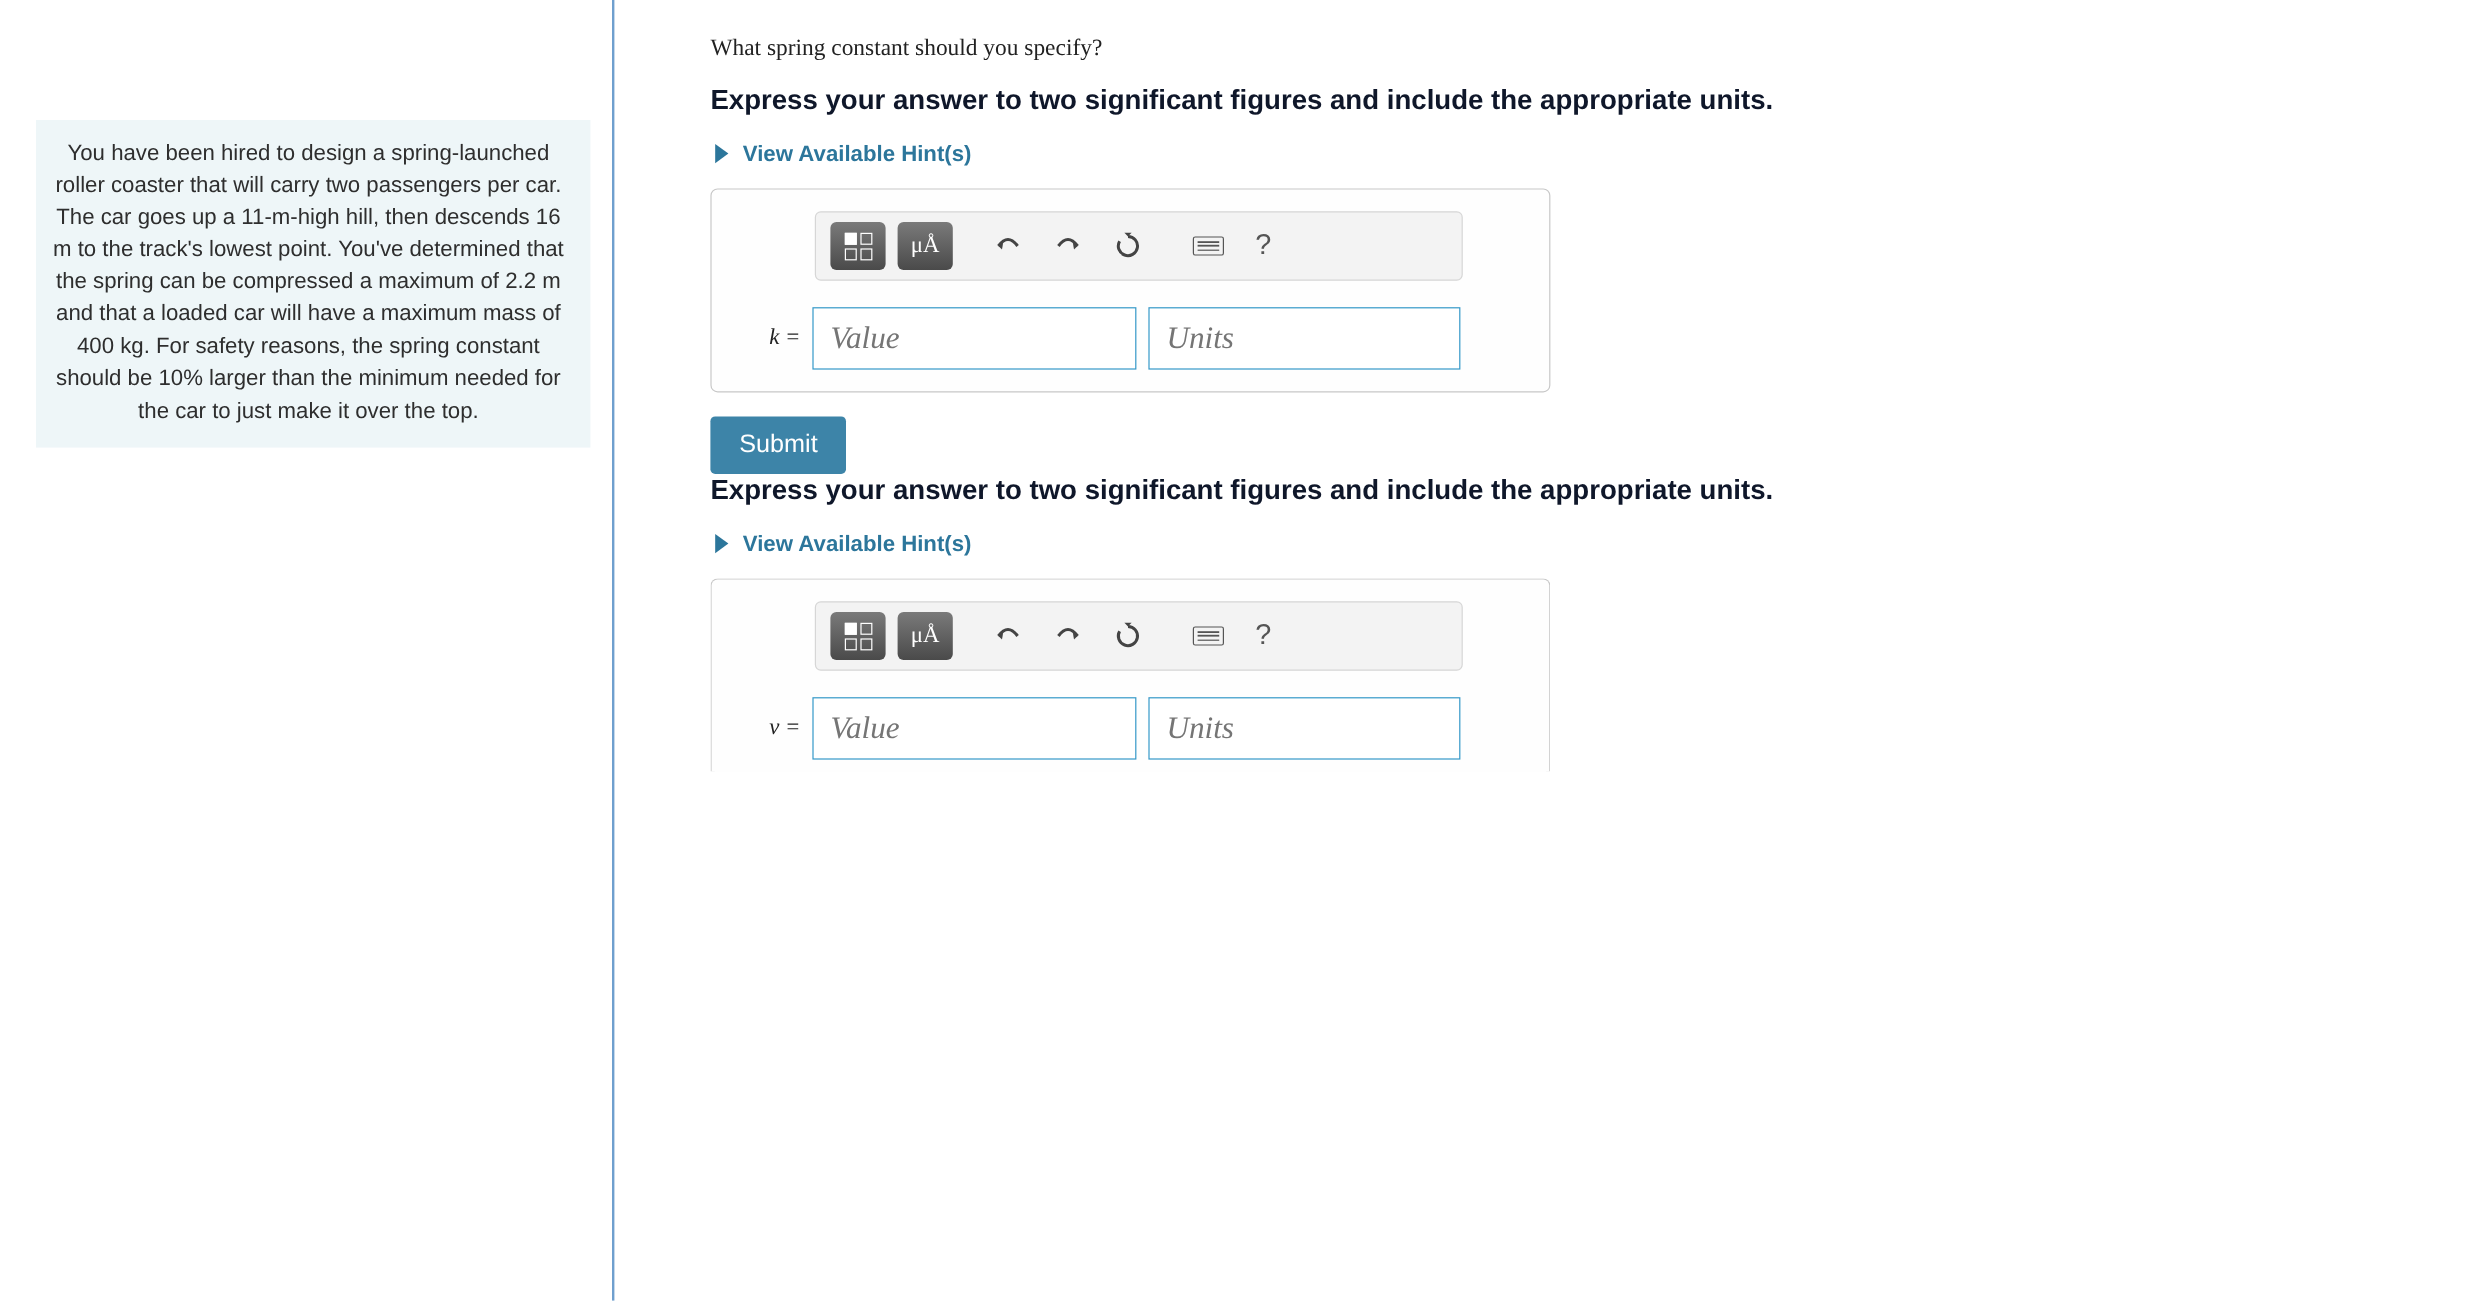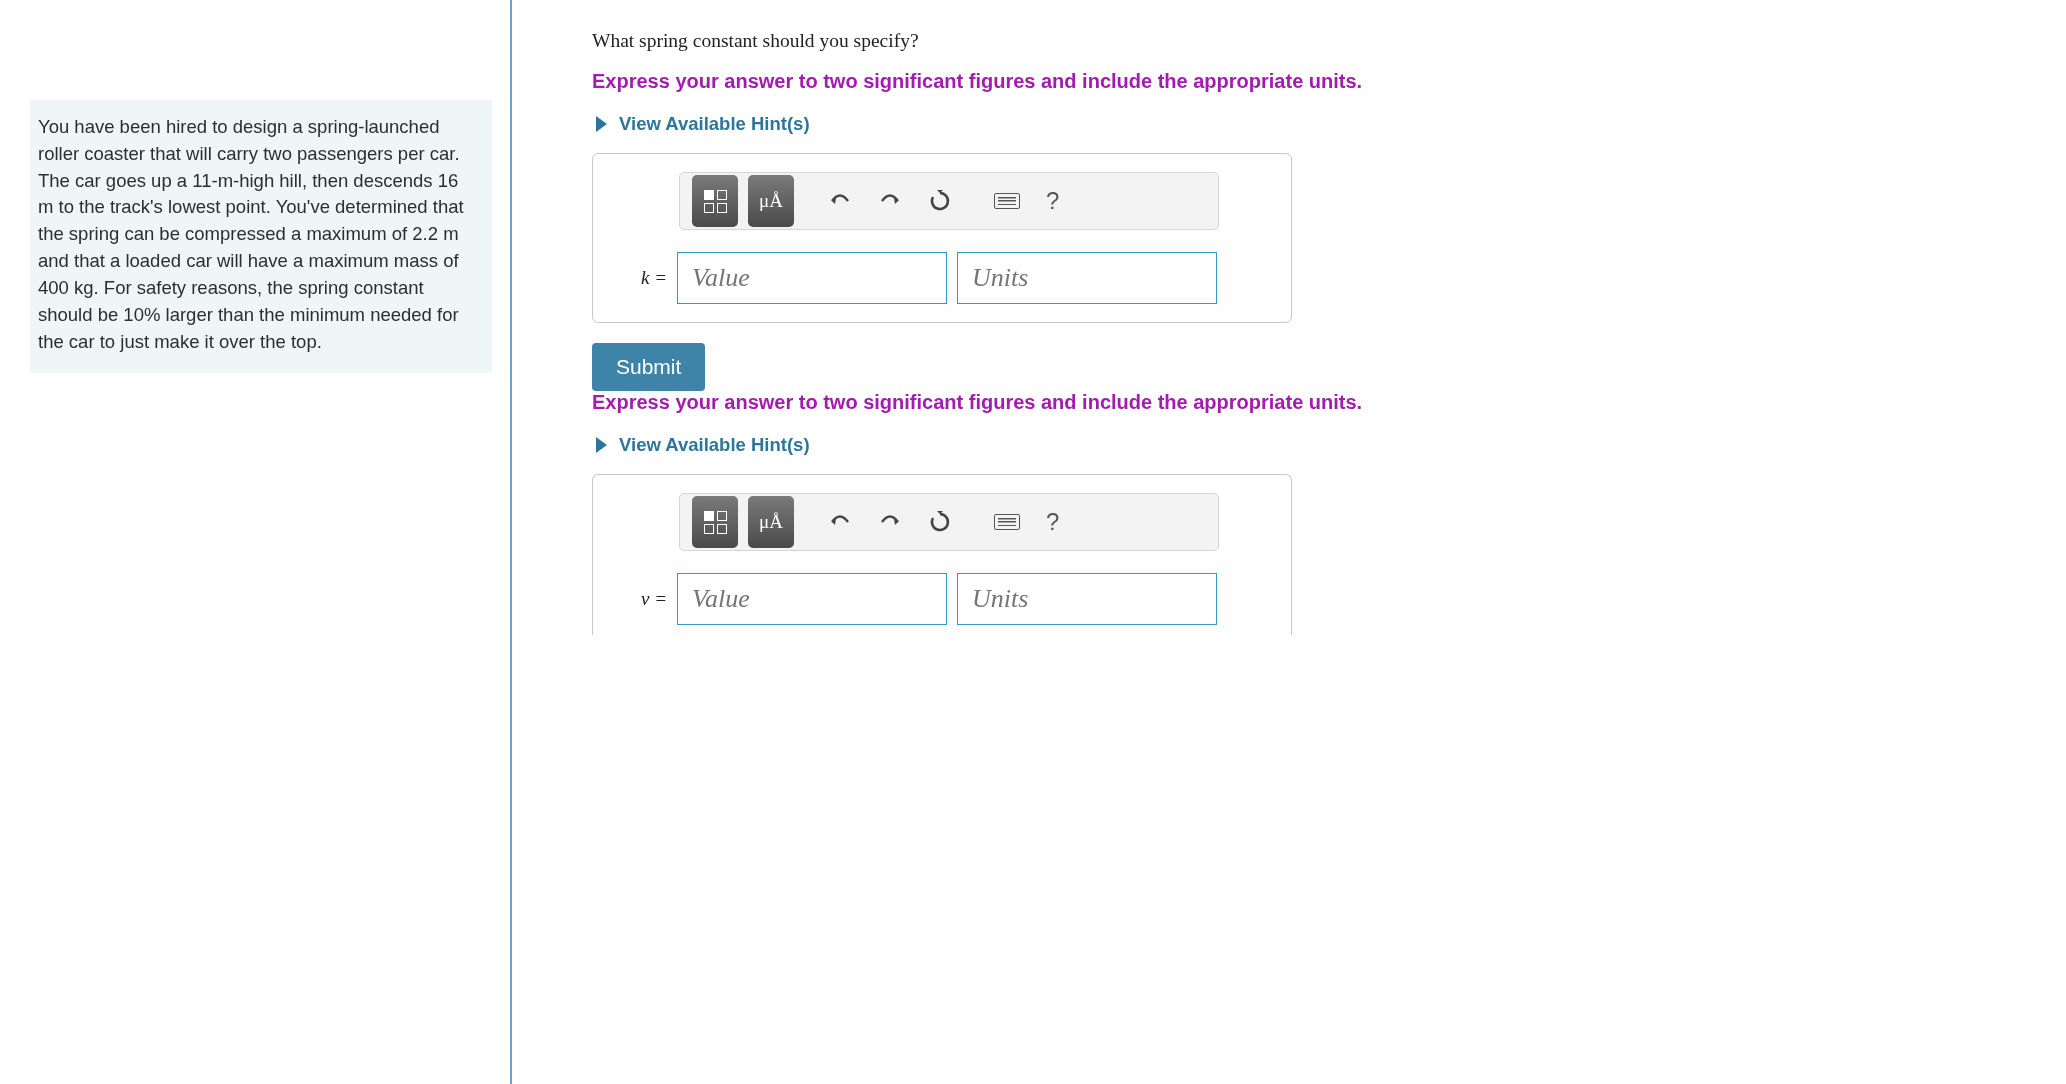--- a/index.html
+++ b/index.html
@@ -17,41 +17,42 @@
   .left-col {
     width: 510px;
     padding: 100px 18px 0 30px;
   }
   .problem-box {
     background: #eef6f8;
     padding: 14px 16px 18px 8px;
     line-height: 1.45;
     color: #2e2e2e;
     font-size: 18.5px;
+    text-align: center;
   }
   .divider {
     width: 2px;
     background: #6f9fce;
     margin-left: 0;
   }
   .right-col {
     flex: 1;
     padding: 0 40px 0 80px;
   }
   .question-text {
     font-size: 19.5px;
     color: #222;
     padding-top: 30px;
     padding-bottom: 18px;
     font-family: Liberation Serif, serif;
   }
   .instruction-bold {
     font-weight: bold;
-    color: #a21caf;
-    font-size: 20px;
+    color: #0f172a;
+    font-size: 23px;
     padding-bottom: 20px;
   }
   .hints-row {
     display: flex;
     align-items: center;
     gap: 12px;
     color: #2c769b;
     font-weight: bold;
     font-size: 18.5px;
     padding-bottom: 18px;
@@ -85,21 +86,21 @@
     border: 1px solid #d6d6d6;
     border-radius: 5px;
     padding: 8px 12px;
     margin-left: 68px;
     width: 540px;
     height: 58px;
     margin-bottom: 22px;
   }
   .tool-btn-dark {
     width: 46px;
-    height: 52px;
+    height: 40px;
     border-radius: 5px;
     background: linear-gradient(#7a7a7a, #4a4a4a);
     color: #fff;
     display: flex;
     align-items: center;
     justify-content: center;
     font-size: 17px;
     cursor: pointer;
     position: relative;
   }

